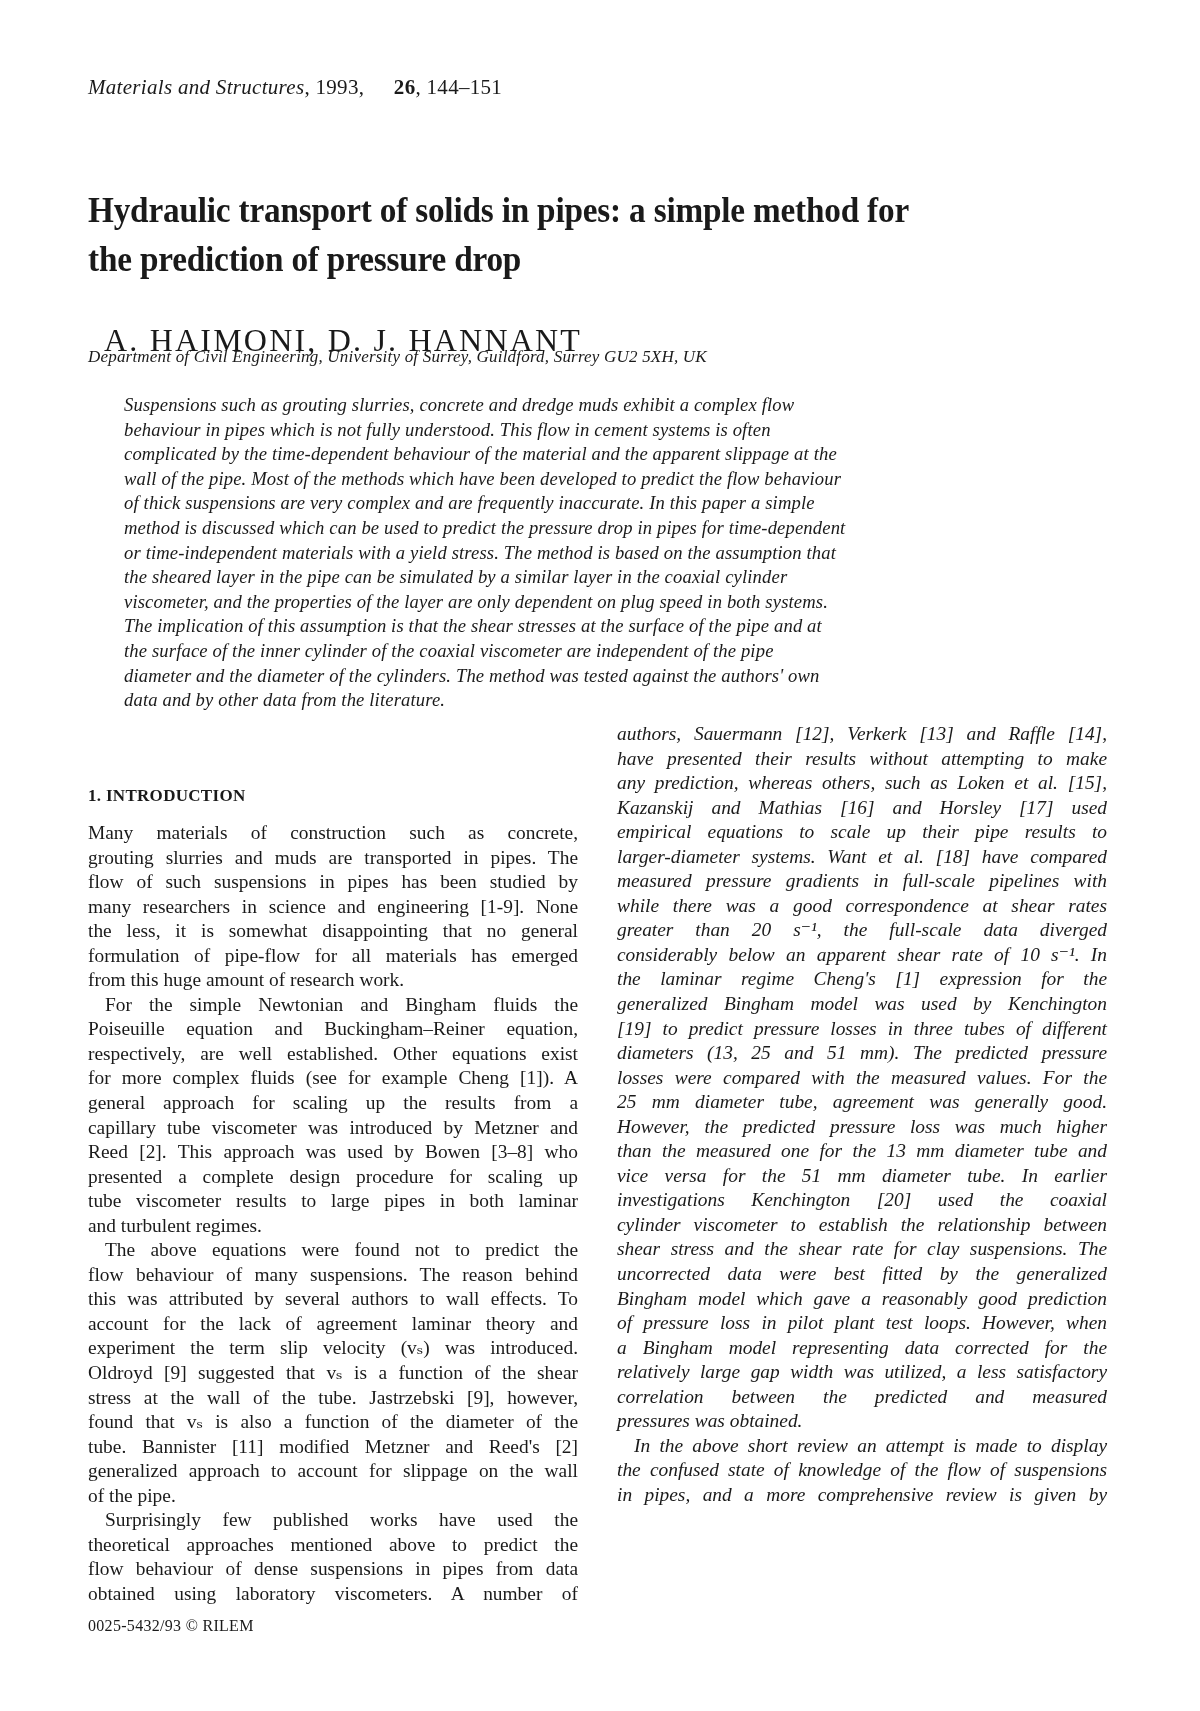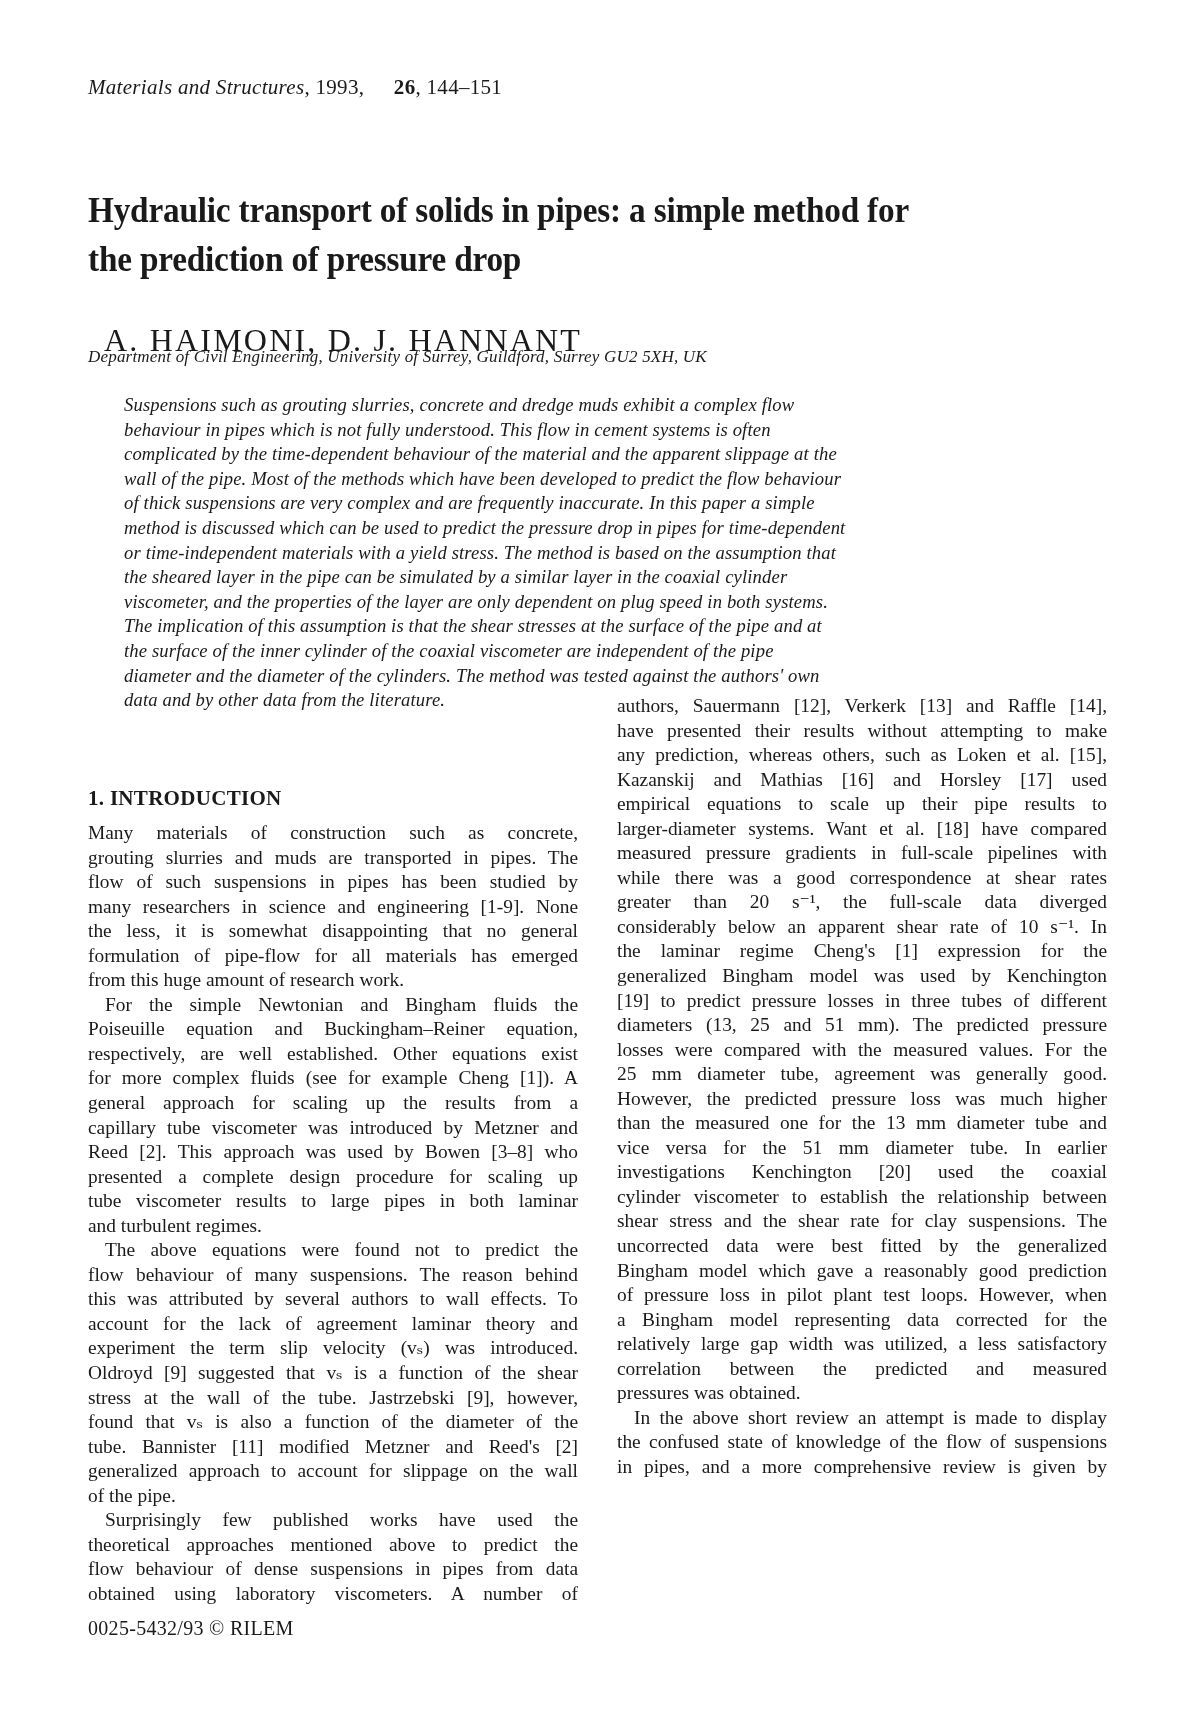--- a/index.html
+++ b/index.html
@@ -14,22 +14,22 @@
   .affil { position: absolute; left: 88px; top: 347px; font-size: 17px; font-style: italic; letter-spacing: 0.2px; }
   .abstract { position: absolute; left: 88px; top: 393px; width: 860px; font-size: 18.6px; font-style: italic;
               line-height: 24.6px; letter-spacing: 0.15px; }
   .abstract span { display: block; white-space: nowrap; margin-left: 36px; }
   .col { position: absolute; width: 490px; font-size: 19.4px; line-height: 24.55px; }
   .col.left { left: 88px; top: 790px; }
   .col.right { left: 617px; top: 790px; }
   .col span.line { display: block; white-space: nowrap; text-align: justify; text-align-last: justify; height: 24.55px; }
   .col span.line.last { text-align-last: left; }
   .col span.line.indent { padding-left: 17px; }
-  .section-heading { position: absolute; left: 88px; top: 786px; font-size: 21px; font-weight: bold; letter-spacing: 0.3px; }
-  .footer-code { position: absolute; left: 88px; top: 1617px; font-size: 20px; letter-spacing: 0.3px; }
+  .section-heading { position: absolute; left: 88px; top: 786px; font-size: 17px; font-weight: bold; letter-spacing: 0.3px; }
+  .footer-code { position: absolute; left: 88px; top: 1617px; font-size: 16px; letter-spacing: 0.3px; }
 </style>
 </head>
 <body>
 
 <div class="journal"><i>Materials and Structures</i><span>, 1993, </span><b>26</b><span>, 144–151</span></div>
 
 <div class="title">
   <div>Hydraulic transport of solids in pipes: a simple method for</div>
   <div>the prediction of pressure drop</div>
 </div>
@@ -82,21 +82,21 @@
     <span class="line">stress at the wall of the tube. Jastrzebski [9], however,</span>
     <span class="line">found that vₛ is also a function of the diameter of the</span>
     <span class="line">tube. Bannister [11] modified Metzner and Reed's [2]</span>
     <span class="line">generalized approach to account for slippage on the wall</span>
     <span class="line last">of the pipe.</span>
     <span class="line indent">Surprisingly few published works have used the</span>
     <span class="line">theoretical approaches mentioned above to predict the</span>
     <span class="line">flow behaviour of dense suspensions in pipes from data</span>
     <span class="line">obtained using laboratory viscometers. A number of</span>
   </div>
-<div class="col right" id="colRight" style="top:694px;">
+<div class="col right" id="colRight" style="top:722px;font-style:italic;">
     <span class="line">authors, Sauermann [12], Verkerk [13] and Raffle [14],</span>
     <span class="line">have presented their results without attempting to make</span>
     <span class="line">any prediction, whereas others, such as Loken et al. [15],</span>
     <span class="line">Kazanskij and Mathias [16] and Horsley [17] used</span>
     <span class="line">empirical equations to scale up their pipe results to</span>
     <span class="line">larger-diameter systems. Want et al. [18] have compared</span>
     <span class="line">measured pressure gradients in full-scale pipelines with</span>
     <span class="line">while there was a good correspondence at shear rates</span>
     <span class="line">greater than 20 s⁻¹, the full-scale data diverged</span>
     <span class="line">considerably below an apparent shear rate of 10 s⁻¹. In</span>

